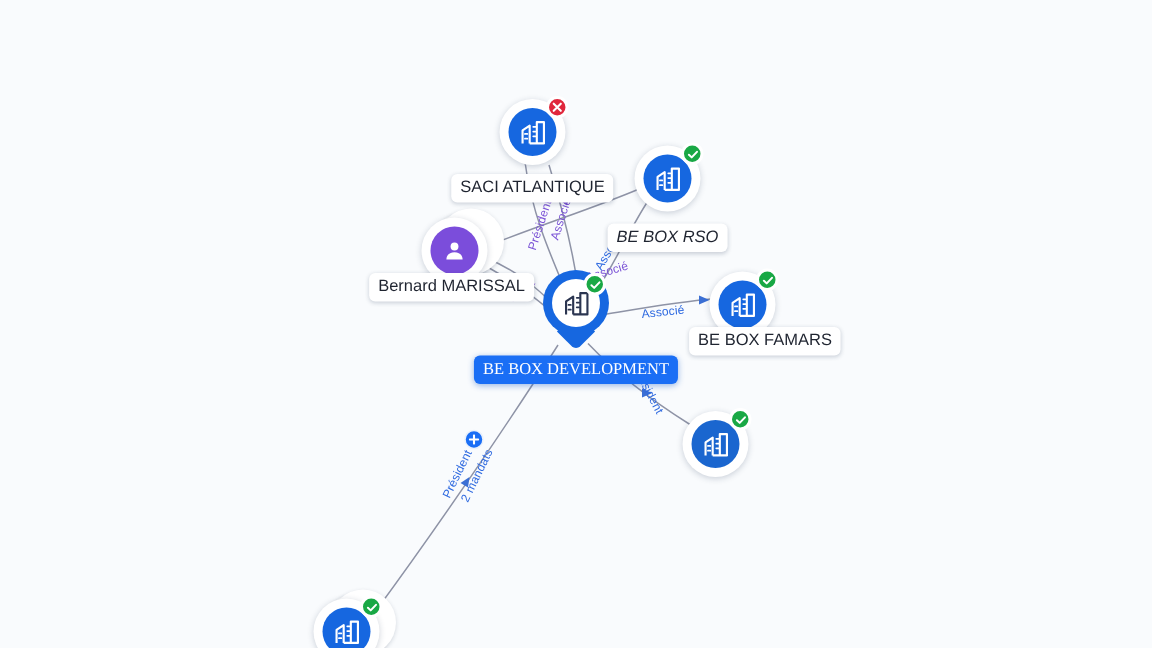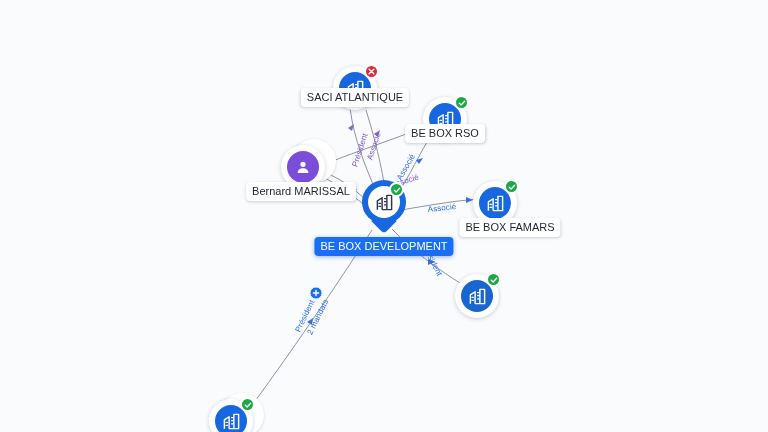--- a/index.html
+++ b/index.html
@@ -60,21 +60,21 @@
 
   
   .label{
     position:absolute;transform:translateX(-50%);
     background:#ffffff;color:#1f2430;
     font-size:11px;line-height:13px;white-space:nowrap;
     padding:3px 6px;border-radius:4px;
     box-shadow:0 1px 3px rgba(32,50,80,.22);
   }
   .label.selected{background:#1a6ef5;color:#ffffff;font-weight:400;
-                  box-shadow:0 1px 4px rgba(22,90,200,.45);}
+                  box-shadow:0 1px 4px rgba(22,90,200,.45);font-family:Liberation Serif, serif;}
 
   
   .edge-label{
     position:absolute;font-size:8px;line-height:9px;white-space:nowrap;
     transform-origin:center center;letter-spacing:.1px;
   }
   .edge-label.blue{color:#2f6ae0;}
   .edge-label.violet{color:#7b53d6;}
   .edge-label.two{font-size:8px;}
 
@@ -162,39 +162,39 @@
           <path d="M12 7h2M12 11h2M12 15h2M5 13h2M5 17h2" stroke="#ffffff" stroke-width="1.5" stroke-linecap="round"></path>
         </svg>
       </div>
       <div class="badge bad">
         <svg width="7" height="7" viewBox="0 0 8 8" aria-hidden="true">
           <path d="M1.3 1.3 L6.7 6.7 M6.7 1.3 L1.3 6.7" stroke="#fff" stroke-width="1.6" stroke-linecap="round"></path>
         </svg>
       </div>
     </div>
   </div>
-  <div class="label" style="left:355px;top:88px;">SACI ATLANTIQUE</div>
+  <div class="label" style="left:355px;top:116px;">SACI ATLANTIQUE</div>
 
   <div class="node" style="left:445px;top:119px;">
     <div class="node-card">
       <div class="disc" style="background:#1667e0;">
         <svg width="19" height="19" viewBox="0 0 24 24" aria-hidden="true">
           <path d="M3 21V10l6-4v15" fill="none" stroke="#ffffff" stroke-width="1.8" stroke-linejoin="round"></path>
           <path d="M9 21h12V3h-6v18" fill="none" stroke="#ffffff" stroke-width="1.8" stroke-linejoin="round"></path>
           <path d="M12 7h2M12 11h2M12 15h2M5 13h2M5 17h2" stroke="#ffffff" stroke-width="1.5" stroke-linecap="round"></path>
         </svg>
       </div>
       <div class="badge ok">
         <svg width="8" height="8" viewBox="0 0 10 10" aria-hidden="true">
           <path d="M1.6 5.2 L3.9 7.4 L8.3 2.8" fill="none" stroke="#fff" stroke-width="1.7" stroke-linecap="round" stroke-linejoin="round"></path>
         </svg>
       </div>
     </div>
   </div>
-  <div class="label" style="left:445px;top:124px;">BE BOX RSO</div>
+  <div class="label" style="left:445px;top:149px;font-style:italic;">BE BOX RSO</div>
 
   <div class="node" style="left:303px;top:167px;">
     <div class="node-card stacked">
       <div class="disc" style="background:#7b4ddb;">
         <svg width="18" height="18" viewBox="0 0 24 24" aria-hidden="true">
           <circle cx="12" cy="8.4" r="3.5" fill="#ffffff"></circle>
           <path d="M4.8 20c0-4.1 3.2-6.4 7.2-6.4s7.2 2.3 7.2 6.4z" fill="#ffffff"></path>
         </svg>
       </div>
     </div>

